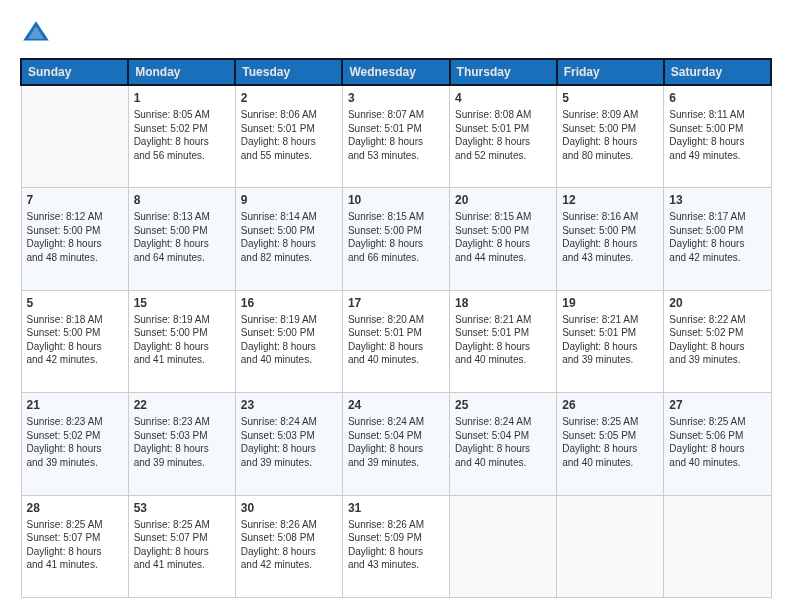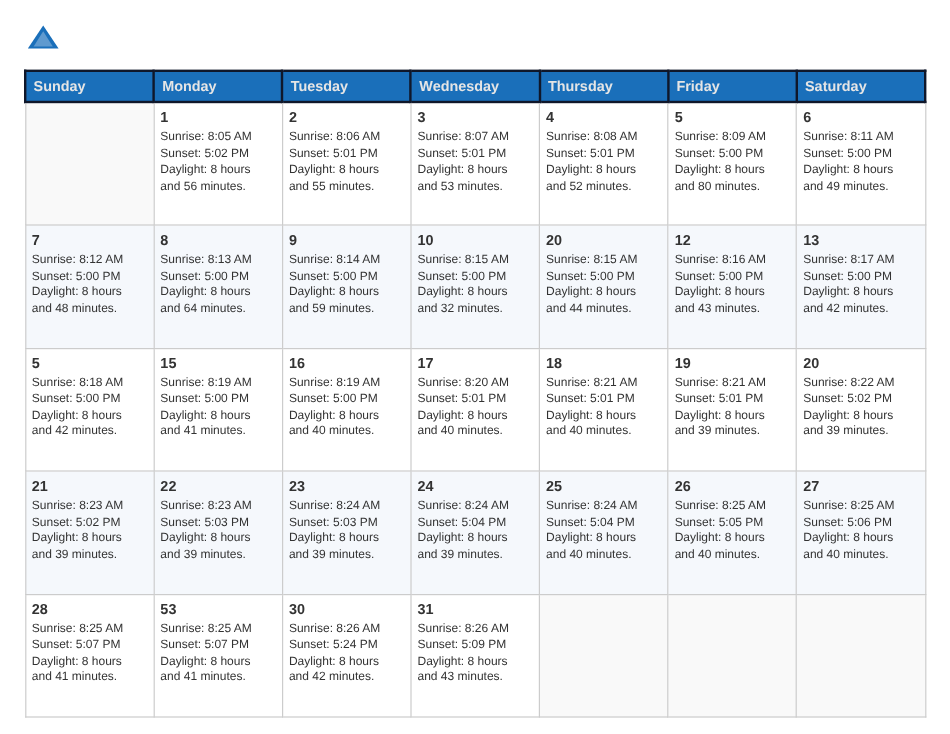--- a/index.html
+++ b/index.html
@@ -192,28 +192,28 @@
             <div class="day-info">Sunrise: 8:13 AM</div>
             <div class="day-info">Sunset: 5:00 PM</div>
             <div class="day-info">Daylight: 8 hours</div>
             <div class="day-info">and 64 minutes.</div>
           </td>
           <td>
             <span class="day-number">9</span>
             <div class="day-info">Sunrise: 8:14 AM</div>
             <div class="day-info">Sunset: 5:00 PM</div>
             <div class="day-info">Daylight: 8 hours</div>
-            <div class="day-info">and 59 minutes.</div>
+            <div class="day-info">and 82 minutes.</div>
           </td>
           <td>
             <span class="day-number">10</span>
             <div class="day-info">Sunrise: 8:15 AM</div>
             <div class="day-info">Sunset: 5:00 PM</div>
             <div class="day-info">Daylight: 8 hours</div>
-            <div class="day-info">and 32 minutes.</div>
+            <div class="day-info">and 66 minutes.</div>
           </td>
           <td>
             <span class="day-number">20</span>
             <div class="day-info">Sunrise: 8:15 AM</div>
             <div class="day-info">Sunset: 5:00 PM</div>
             <div class="day-info">Daylight: 8 hours</div>
             <div class="day-info">and 44 minutes.</div>
           </td>
           <td>
             <span class="day-number">12</span>
@@ -343,21 +343,21 @@
           <td>
             <span class="day-number">53</span>
             <div class="day-info">Sunrise: 8:25 AM</div>
             <div class="day-info">Sunset: 5:07 PM</div>
             <div class="day-info">Daylight: 8 hours</div>
             <div class="day-info">and 41 minutes.</div>
           </td>
           <td>
             <span class="day-number">30</span>
             <div class="day-info">Sunrise: 8:26 AM</div>
-            <div class="day-info">Sunset: 5:24 PM</div>
+            <div class="day-info">Sunset: 5:08 PM</div>
             <div class="day-info">Daylight: 8 hours</div>
             <div class="day-info">and 42 minutes.</div>
           </td>
           <td>
             <span class="day-number">31</span>
             <div class="day-info">Sunrise: 8:26 AM</div>
             <div class="day-info">Sunset: 5:09 PM</div>
             <div class="day-info">Daylight: 8 hours</div>
             <div class="day-info">and 43 minutes.</div>
           </td>

